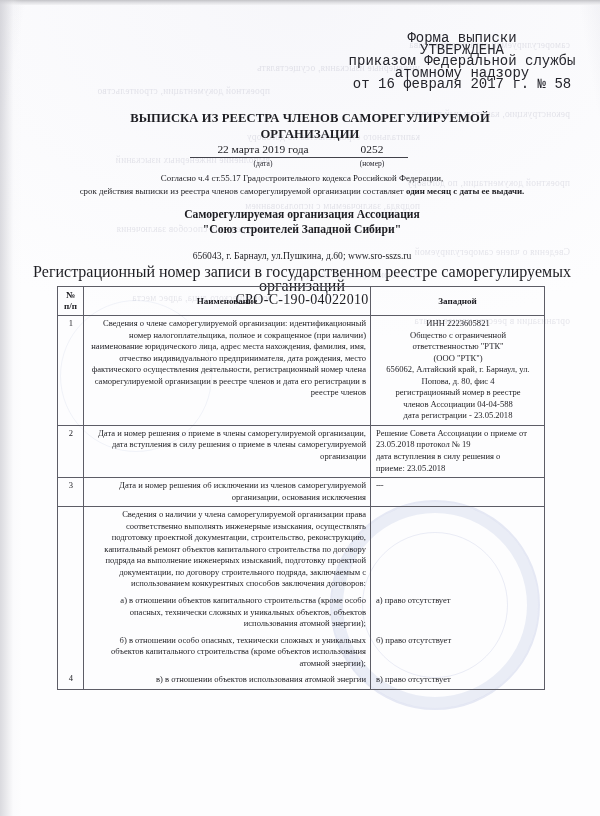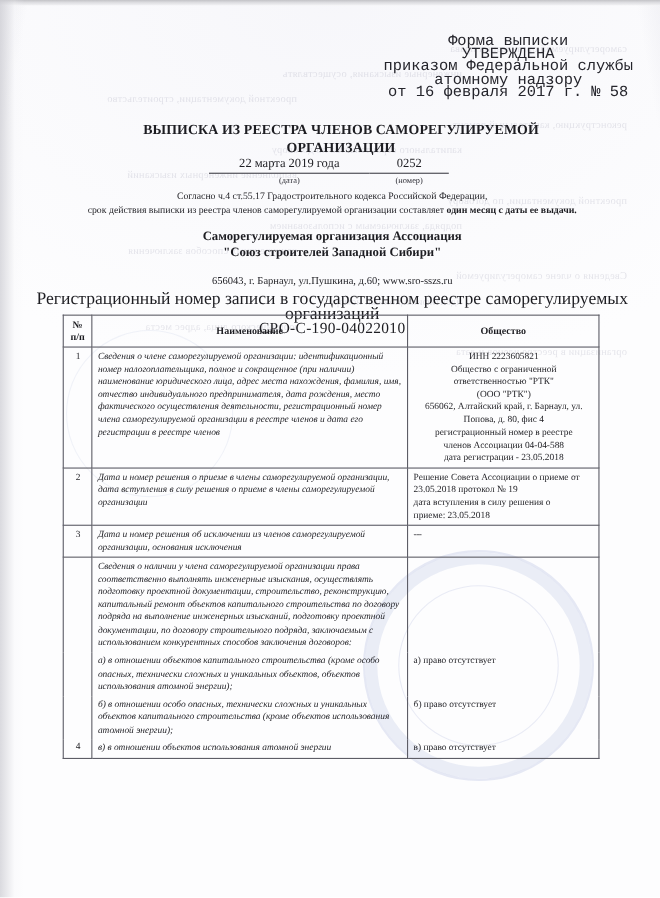--- a/index.html
+++ b/index.html
@@ -223,21 +223,21 @@
   }
   .col-num { width: 26px; }
   .col-name { width: 287px; }
   .col-info { width: 174px; }
 
   td.cell-num {
     text-align: center;
     vertical-align: middle;
     font-size: 9.3px;
   }
-  td.cell-name { text-align: left; font-style: italic; }
+  td.cell-name { text-align: right; }
   td.cell-info { text-align: center; }
   td.cell-info.left { text-align: left; }
 
   .row1-info-line { display: block; }
   .dash-value { letter-spacing: -0.5px; }
 </style>
 </head>
 <body>
 
 <div id="scan-page">
@@ -306,21 +306,21 @@
       <col class="col-name">
       <col class="col-info">
     </colgroup>
     <thead>
       <tr>
         <th>
           <div>№</div>
           <div>п/п</div>
         </th>
         <th>Наименование</th>
-        <th>Общество</th>
+        <th>Западной</th>
       </tr>
     </thead>
     <tbody id="table-body">
         <tr>
           <td class="cell-num">1</td>
           <td class="cell-name">Сведения о члене саморегулируемой организации: идентификационный номер налогоплательщика, полное и сокращенное (при наличии) наименование юридического лица, адрес места нахождения, фамилия, имя, отчество индивидуального предпринимателя, дата рождения, место фактического осуществления деятельности, регистрационный номер члена саморегулируемой организации в реестре членов и дата его регистрации в реестре членов</td>
           <td class="cell-info">
             <span class="row1-info-line">ИНН 2223605821</span>
             <span class="row1-info-line">Общество с ограниченной</span>
             <span class="row1-info-line">ответственностью "РТК"</span>

